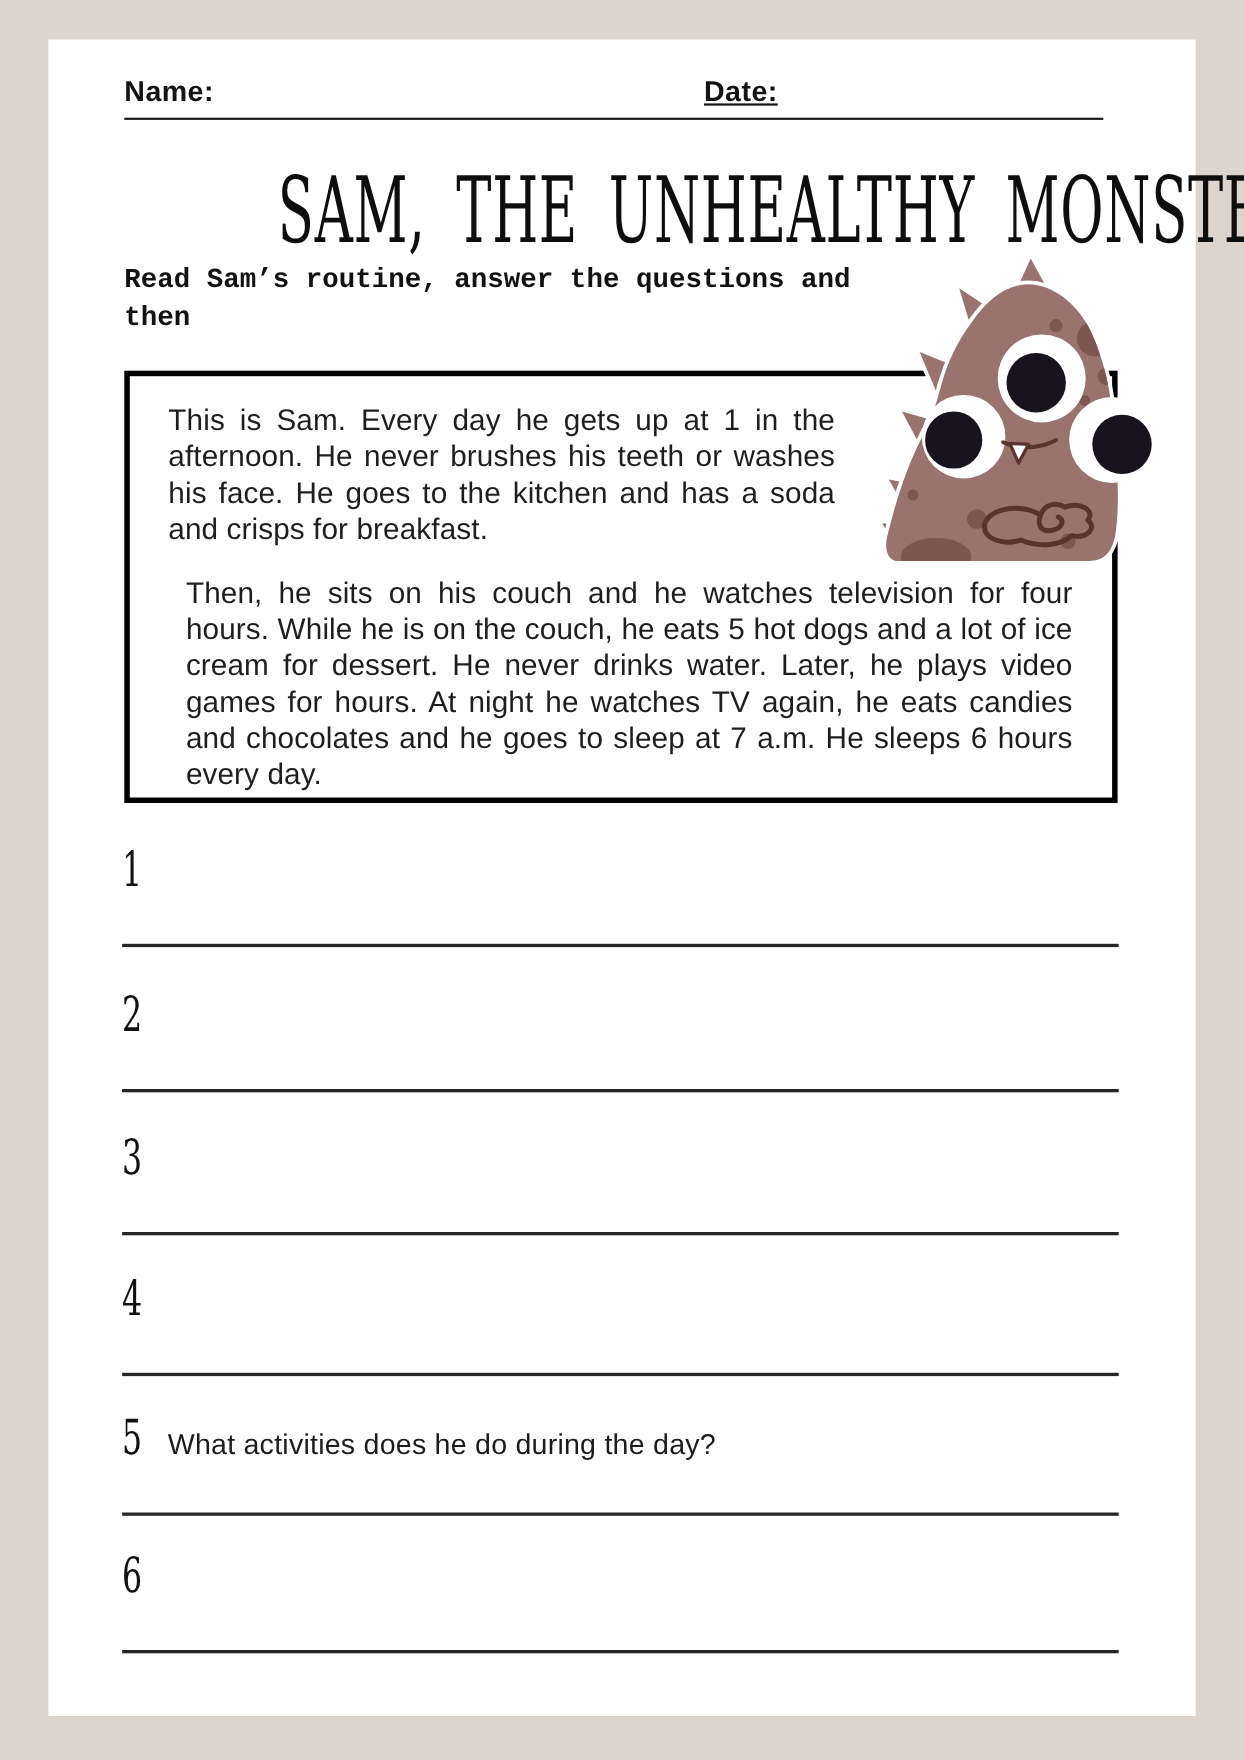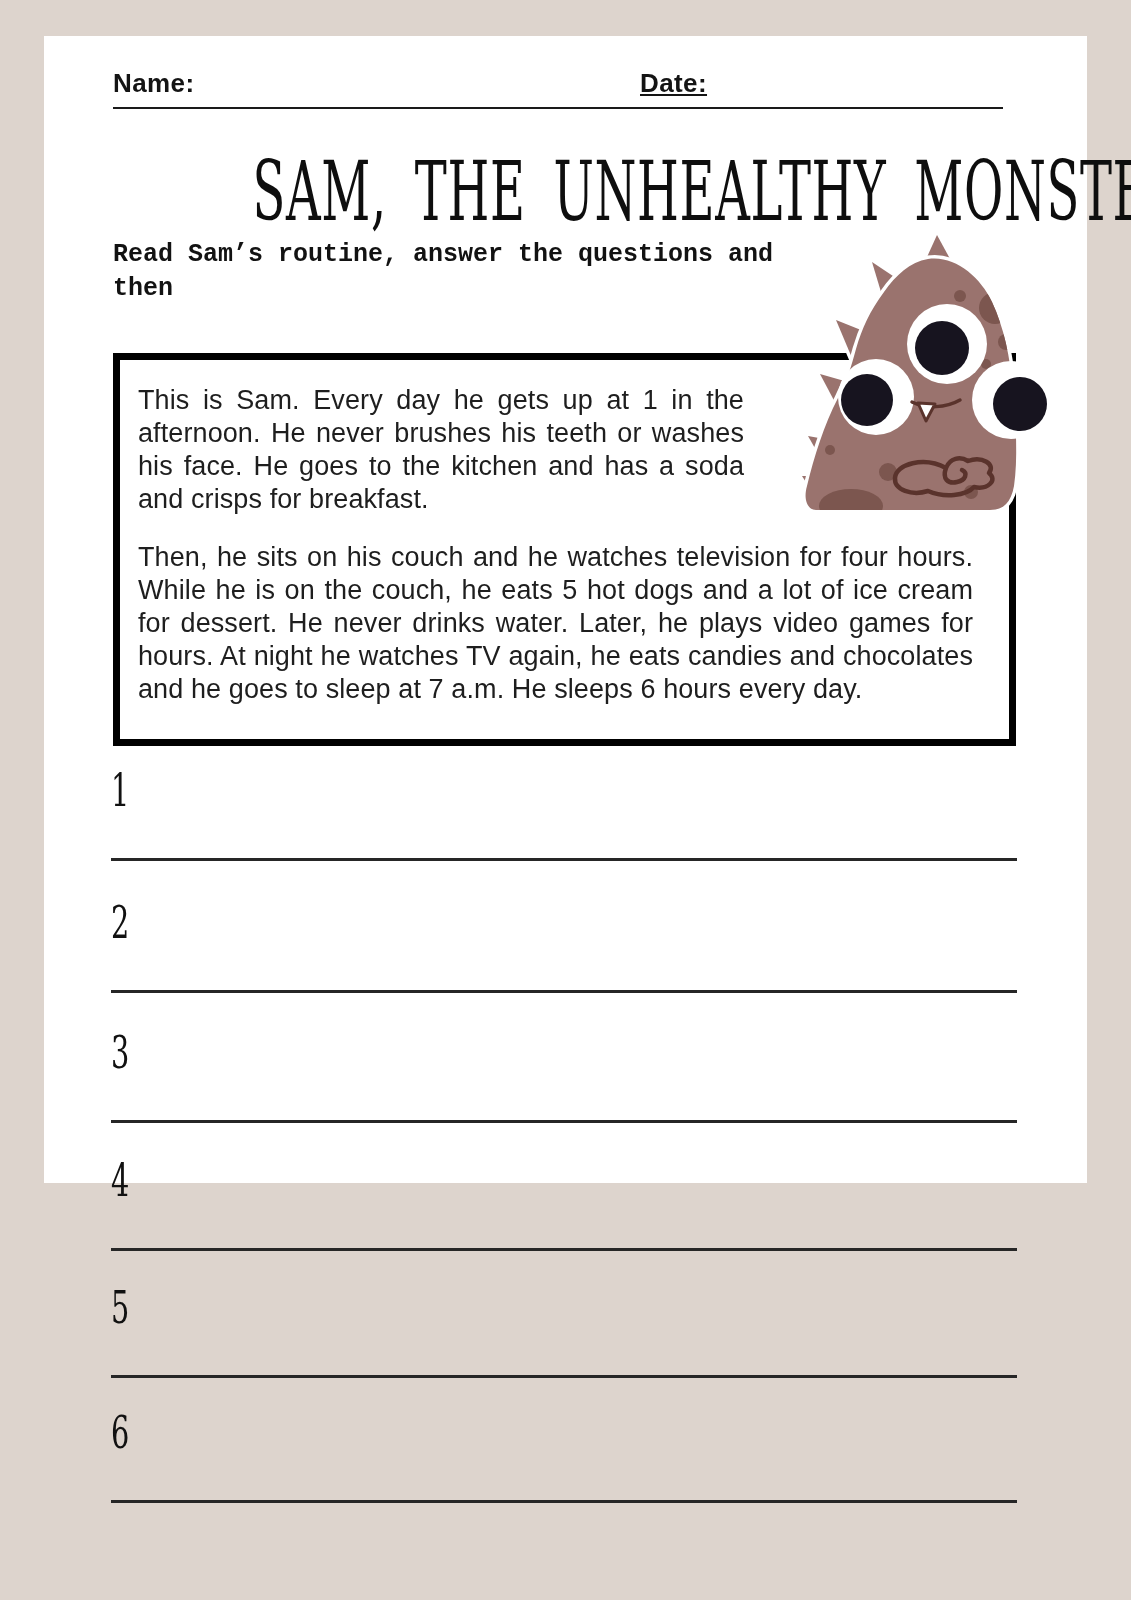--- a/index.html
+++ b/index.html
@@ -2,21 +2,21 @@
 <html><head>
 <meta charset="utf-8">
 <style>
   html,body{margin:0;padding:0;}
   body{
     width:1131px;height:1600px;position:relative;overflow:hidden;
     background:#DDD4CD;
     font-family:"Liberation Sans",sans-serif;
   }
   .page{
-    position:absolute;left:44px;top:36px;width:1043px;height:1147px;
+    position:absolute;left:44px;top:36px;width:1043px;height:1524px;
     background:#ffffff;
   }
   
   .hdr-label{
     position:absolute;top:32px;font-size:26px;font-weight:600;color:#141414;
     letter-spacing:.4px;
   }
   .hdr-label.name{left:69px;}
   .hdr-label.date{left:596px;text-decoration:underline;}
   .hdr-line{
@@ -31,30 +31,30 @@
     word-spacing:20px;letter-spacing:1px;
     transform:scale(0.60,1.04);transform-origin:50% 0;
   }
   
   .instructions{
     position:absolute;left:69px;top:202px;width:700px;
     font-size:25px;font-weight:bold;line-height:34px;color:#121212;font-family:Liberation Mono, monospace;
   }
   
   .passage-box{
-    position:absolute;left:69px;top:317px;width:903px;height:393px;
-    border:7px solid #000000;box-sizing:border-box;
-    padding:24px 36px 0 18px;
+    position:absolute;left:69px;top:301px;width:903px;height:393px;
+    border:5px solid #000000;box-sizing:border-box;
+    padding:24px 36px 0 35px;
   }
   .passage-box p{
     margin:0;font-size:27px;line-height:33px;color:#1e1e1e;
     text-align:justify;letter-spacing:.1px;
   }
   .passage-box p.p1{width:606px;}
-  .passage-box p.p2{margin-top:25px;}
+  .passage-box p.p2{margin-top:25px;margin-left:16px;}
   
   .monster{
     position:absolute;left:752px;top:196px;width:256px;height:283px;
     overflow:visible;
   }
   .halo{stroke:#ffffff;stroke-width:7;paint-order:stroke;stroke-linejoin:round;}
   .detail{stroke-width:4.5;stroke-linecap:round;stroke-linejoin:round;}
   
   .q{position:absolute;left:67px;width:906px;}
   .q1{top:736px;} .q2{top:868px;} .q3{top:998px;}
@@ -162,20 +162,21 @@
   <div class="q q4">
     <div class="q-row">
       <span class="qnum">4</span>
     </div>
     <div class="answer-line"></div>
   </div>
 
   <div class="q q5">
     <div class="q-row">
       <span class="qnum">5</span>
+      <span class="qtext">What activities does he do during the day?</span>
     </div>
     <div class="answer-line"></div>
   </div>
 
   <div class="q q6">
     <div class="q-row">
       <span class="qnum">6</span>
     </div>
     <div class="answer-line"></div>
   </div>

